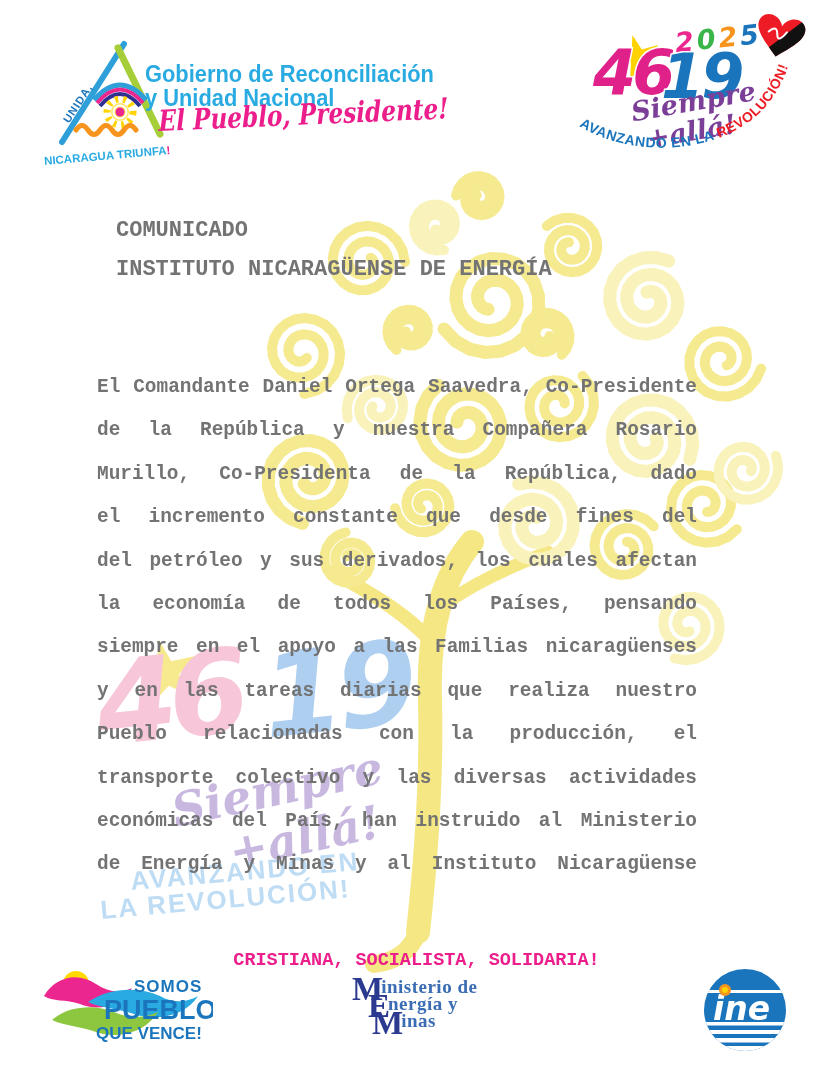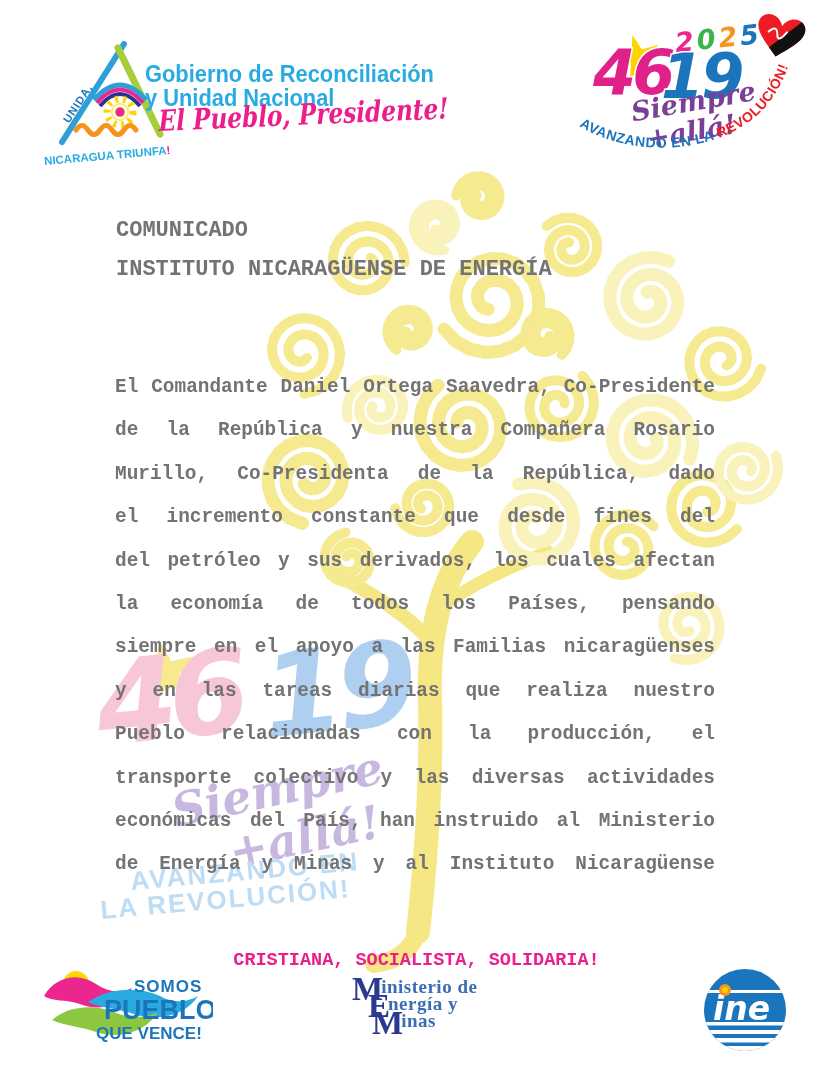--- a/index.html
+++ b/index.html
@@ -23,21 +23,21 @@
 
   
   .hdr{position:absolute;inset:0;z-index:2;}
   .gov-title{position:absolute;left:145px;top:62px;color:#29abe2;font-weight:700;font-size:23px;line-height:24px;transform:scaleX(.95);transform-origin:left top;white-space:nowrap;}
   .gov-slogan{position:absolute;left:158px;top:104px;color:#ec1e8c;font:italic 700 29px "DejaVu Serif",serif;transform:scaleX(.8) rotate(-2deg);transform-origin:left top;white-space:nowrap;}
 
   
   .doc{position:absolute;inset:0;z-index:2;color:#737373;}
   .headings{position:absolute;left:116px;top:212px;width:600px;
             font:700 22px "Liberation Mono",monospace;line-height:38.6px;white-space:nowrap;}
-  .bodytext{position:absolute;left:115px;top:366px;width:600px;
+  .bodytext{position:absolute;left:97px;top:366px;width:600px;
             font:700 19.4px "Liberation Mono",monospace;line-height:43.4px;}
   .body-line{text-align:justify;text-align-last:justify;white-space:nowrap;height:43.4px;}
 
   
   .ftr{position:absolute;inset:0;z-index:2;}
   .ftr-slogan{position:absolute;left:4px;top:950px;width:825px;text-align:center;color:#ec1e8c;
               font:700 18.5px "Liberation Mono",monospace;}
   .mem{position:absolute;left:352px;top:978px;font-family:"Liberation Serif",serif;font-weight:700;white-space:nowrap;}
   .mem-row{height:17px;line-height:17px;}
   .mem-row.r2{margin-left:16px;}

